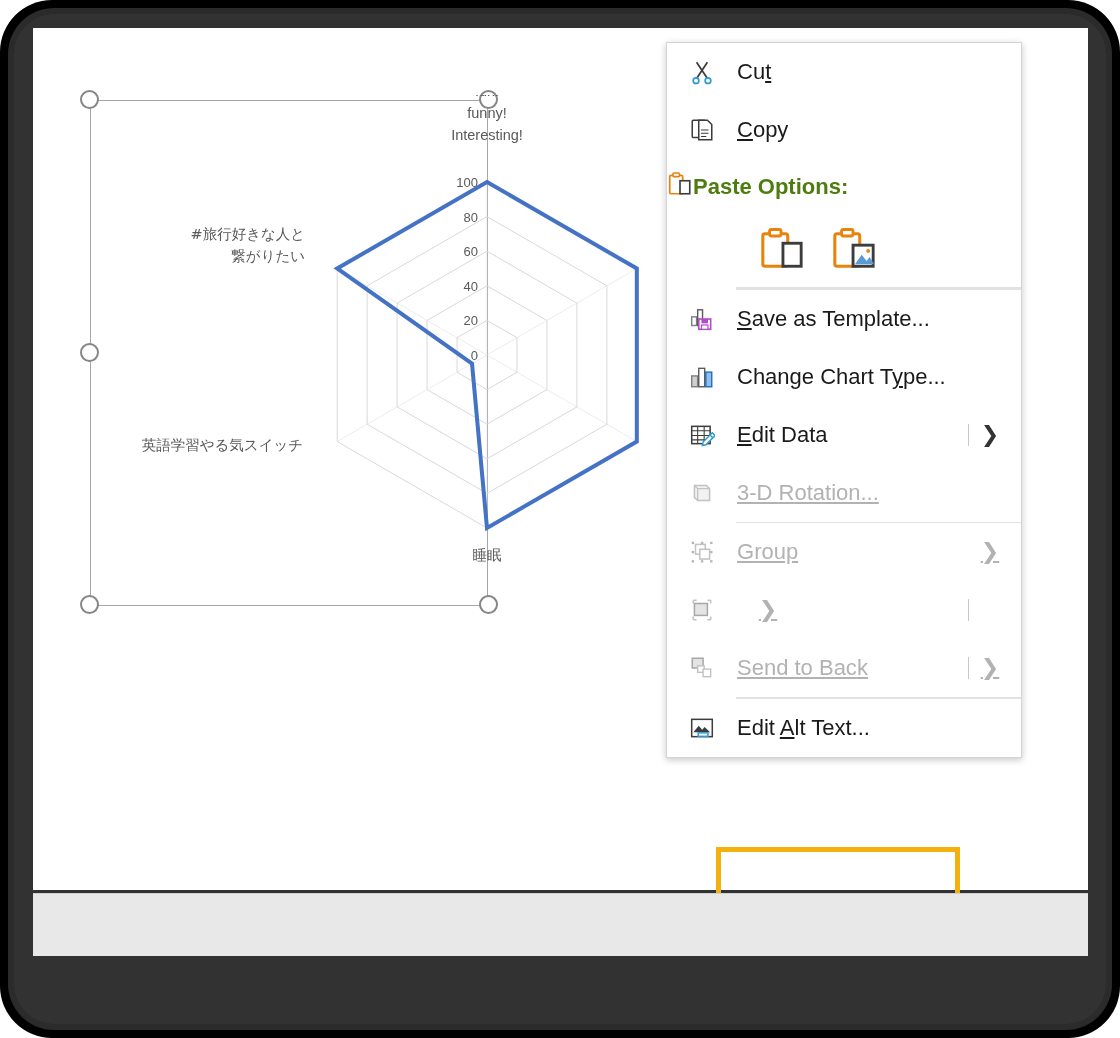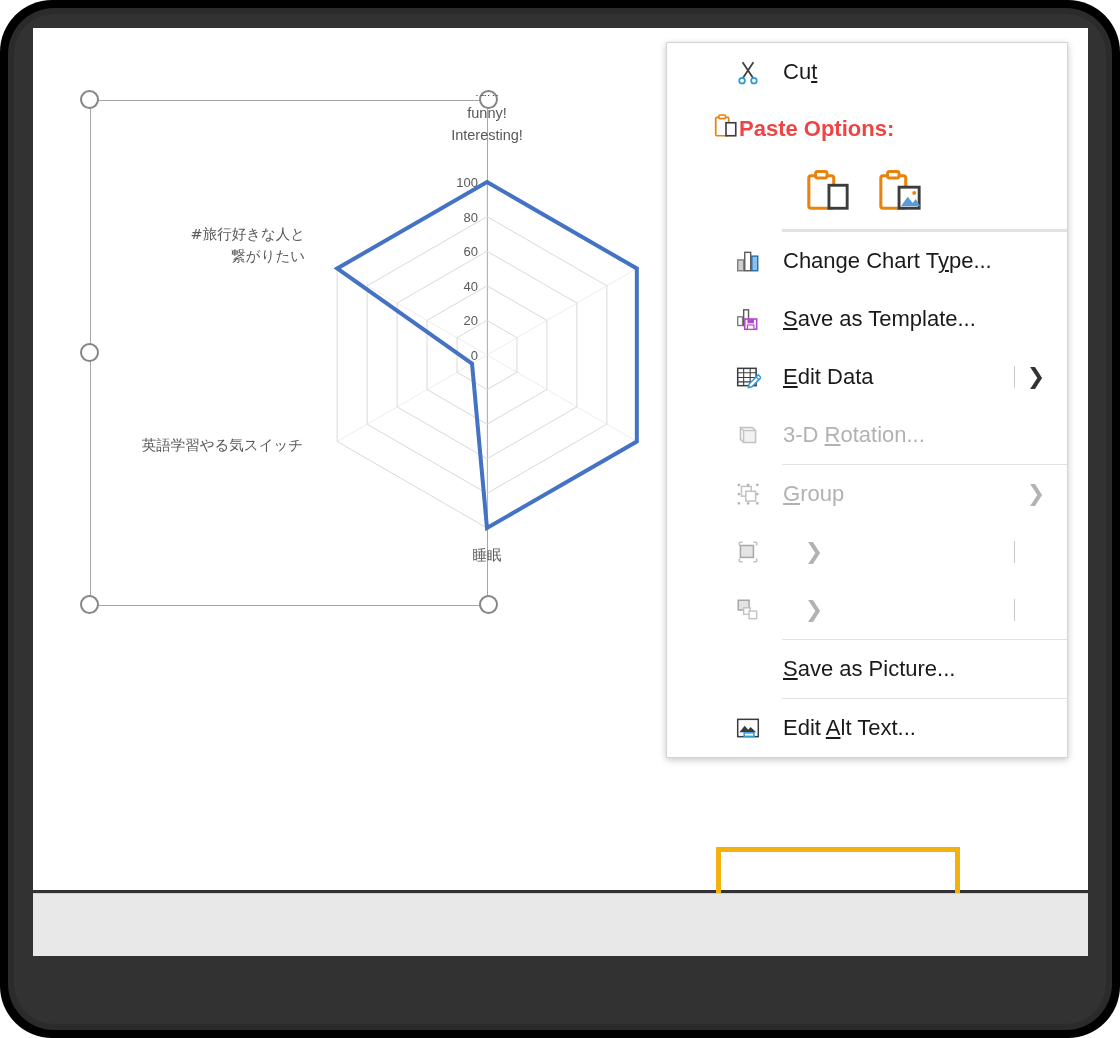--- a/index.html
+++ b/index.html
@@ -32,33 +32,33 @@
   .axlabel{font-size:13px;fill:#595959;font-family:"Liberation Sans",sans-serif;}
   .catlabel{font-size:14.5px;fill:#595959;font-family:"DejaVu Sans",sans-serif;}
   .catlabel-en{font-size:14.5px;fill:#595959;font-family:"Liberation Sans",sans-serif;}
 
   
   #ctxmenu{position:absolute;left:666px;top:42px;width:354px;
            background:#ffffff;border:1px solid #d4d4d4;
            box-shadow:0 2px 7px rgba(0,0,0,.22);}
   .mi{position:relative;display:flex;align-items:center;height:58px;
       font-size:22px;color:#1a1a1a;cursor:default;}
-  .mi.disabled{color:#b2b2b2;}
+  .mi.disabled{color:#b2b2b2;text-decoration:underline;}
   .mi .ic{width:70px;min-width:70px;display:flex;align-items:center;
           justify-content:center;}
   .mi .lbl{flex:1;white-space:nowrap;}
   .mi .lbl u{text-decoration:underline;text-underline-offset:2px;}
   .mi .sub{width:62px;display:flex;align-items:center;justify-content:center;
            color:#333;font-size:22px;}
   .mi.disabled .sub{color:#b2b2b2;}
   .mi .divpipe{position:absolute;right:52px;top:18px;width:1px;height:22px;
                background:#c9c9c9;}
   .sep{height:1px;background:#e2e2e2;margin-left:69px;}
   #pasteheader{display:flex;align-items:center;height:56px;font-size:22px;
-               font-weight:bold;color:#ef4444;}
+               font-weight:bold;color:#4d7c0f;}
   #pasterow{display:flex;align-items:center;height:72px;padding-left:92px;gap:26px;}
   #highlight{position:absolute;left:716px;top:847px;width:244px;height:60px;
              border:5px solid #f2b10c;box-sizing:border-box;pointer-events:none;}
 </style>
 </head>
 <body>
 
 <div id="bezel">
   <div id="bezel-inner"></div>
   <div id="bezel-inner2"></div>
@@ -111,33 +111,43 @@
           <text x="588.8" y="358.5" class="catlabel-en" text-anchor="start">Kris</text>
           <text x="588.8" y="380.5" class="catlabel-en" text-anchor="start">Do</text>
           <text x="397.0" y="465.0" class="catlabel" text-anchor="middle">睡眠</text>
           <text x="213.2" y="354.5" class="catlabel" text-anchor="end">英語学習やる気スイッチ</text>
           <text x="215.2" y="143.5" class="catlabel" text-anchor="end">#旅行好きな人と</text>
           <text x="215.2" y="165.5" class="catlabel" text-anchor="end">繋がりたい</text>
         </g>
     </svg>
   </div>
 
-  <div id="ctxmenu" style="left:633px;top:14px;padding-left:46px;">
+  <div id="ctxmenu" style="left:633px;top:14px;">
 
     <div class="mi">
       <span class="ic">
         <svg width="26" height="26" viewBox="0 0 24 24">
           <path d="M7 3 L17 18 M17 3 L7 18" stroke="#3c3c3c" stroke-width="1.6" fill="none"></path>
           <circle cx="6.5" cy="20" r="2.6" stroke="#2e9bd6" stroke-width="1.6" fill="none"></circle>
           <circle cx="17.5" cy="20" r="2.6" stroke="#2e9bd6" stroke-width="1.6" fill="none"></circle>
         </svg>
       </span>
       <span class="lbl">Cu<u>t</u></span>
     </div>
 
+    <div class="mi">
+      <span class="ic">
+        <svg width="26" height="26" viewBox="0 0 24 24">
+          <rect x="3" y="3" width="12" height="16" rx="1" stroke="#3c3c3c" stroke-width="1.4" fill="#fff"></rect>
+          <path d="M9 3 h8 l4 4 v14 h-12 z" stroke="#3c3c3c" stroke-width="1.4" fill="#fff"></path>
+          <path d="M11 12 h7 M11 15 h7 M11 18 h5" stroke="#3c3c3c" stroke-width="1.1"></path>
+        </svg>
+      </span>
+      <span class="lbl"><u>C</u>opy</span>
+    </div>
 
     <div id="pasteheader">
       <span class="ic">
         <svg width="26" height="26" viewBox="0 0 24 24">
           <rect x="2.5" y="4" width="12" height="17" rx="1.2" stroke="#e8830c" stroke-width="1.6" fill="#fff"></rect>
           <rect x="5.5" y="1.8" width="6" height="3.4" rx="1" stroke="#e8830c" stroke-width="1.5" fill="#fff"></rect>
           <rect x="12" y="9" width="9" height="12" stroke="#3c3c3c" stroke-width="1.5" fill="#fff"></rect>
         </svg>
       </span>
       <span class="lbl">Paste Options:</span>
@@ -166,39 +176,39 @@
 
 
     <div class="sep"></div>
 
 
     <div class="sep"></div>
 
     <div class="mi">
       <span class="ic">
         <svg width="26" height="26" viewBox="0 0 24 24">
-          <rect x="2.5" y="11" width="5.5" height="10" stroke="#7f7f7f" stroke-width="1.3" fill="#d0d0d0"></rect>
-          <rect x="9" y="4" width="5.5" height="17" stroke="#5b5b5b" stroke-width="1.3" fill="#fff"></rect>
-          <rect x="15.5" y="7.5" width="5.5" height="13.5" stroke="#1f6fb5" stroke-width="1.3" fill="#8fc0ec"></rect>
-        </svg>
-      </span>
-      <span class="lbl">Change Chart T<u>y</u>pe...</span>
-    </div>
-
-    <div class="mi">
-      <span class="ic">
-        <svg width="26" height="26" viewBox="0 0 24 24">
           <rect x="2.5" y="10" width="4.5" height="8" stroke="#7f7f7f" stroke-width="1.3" fill="#fff"></rect>
           <rect x="8" y="3.5" width="4.5" height="14.5" stroke="#5b5b5b" stroke-width="1.3" fill="#fff"></rect>
           <rect x="9" y="12" width="11" height="9.5" stroke="#b14bc9" stroke-width="1.5" fill="#fff"></rect>
           <rect x="11.5" y="12" width="6" height="4" fill="#b14bc9"></rect>
           <rect x="11.5" y="17.5" width="6" height="4" stroke="#b14bc9" stroke-width="1.1" fill="#fff"></rect>
         </svg>
       </span>
       <span class="lbl"><u>S</u>ave as Template...</span>
+    </div>
+
+    <div class="mi">
+      <span class="ic">
+        <svg width="26" height="26" viewBox="0 0 24 24">
+          <rect x="2.5" y="11" width="5.5" height="10" stroke="#7f7f7f" stroke-width="1.3" fill="#d0d0d0"></rect>
+          <rect x="9" y="4" width="5.5" height="17" stroke="#5b5b5b" stroke-width="1.3" fill="#fff"></rect>
+          <rect x="15.5" y="7.5" width="5.5" height="13.5" stroke="#1f6fb5" stroke-width="1.3" fill="#8fc0ec"></rect>
+        </svg>
+      </span>
+      <span class="lbl">Change Chart T<u>y</u>pe...</span>
     </div>
 
     <div class="mi">
       <span class="ic">
         <svg width="26" height="26" viewBox="0 0 24 24">
           <rect x="2.5" y="4" width="17" height="16" stroke="#3c3c3c" stroke-width="1.4" fill="#fff"></rect>
           <path d="M2.5 8 h17 M8 4 v16 M14 4 v16 M2.5 12.5 h17 M2.5 16.5 h17" stroke="#3c3c3c" stroke-width="1"></path>
           <path d="M21.5 10 L13 18.5 l-0.6 3.2 3.2-0.7 8.4-8.4 z" fill="#fff" stroke="#2e9bd6" stroke-width="1.4"></path>
           <path d="M19.5 12 L22 14.5" stroke="#2e9bd6" stroke-width="1.2"></path>
         </svg>
@@ -254,30 +264,27 @@
     </div>
 
     <div class="mi disabled">
       <span class="ic">
         <svg width="26" height="26" viewBox="0 0 24 24">
           <rect x="3" y="3" width="10" height="9" stroke="#a8a8a8" stroke-width="1.4" fill="#e4e4e4"></rect>
           <rect x="8" y="10" width="6" height="6" stroke="#c2c2c2" stroke-width="1.3" fill="#fff"></rect>
           <rect x="13" y="13" width="7" height="7" stroke="#c2c2c2" stroke-width="1.3" fill="#fff"></rect>
         </svg>
       </span>
+      <span class="lbl">Send to Bac<u>k</u></span>
       <span class="divpipe"></span>
       <span class="sub">❯</span>
     </div>
 
     <div class="sep"></div>
 
-    <div class="mi">
-      <span class="ic"></span>
-      <span class="lbl"><u>S</u>ave as Picture...</span>
-    </div>
 
     <div class="sep"></div>
 
     <div class="mi">
       <span class="ic">
         <svg width="26" height="26" viewBox="0 0 24 24">
           <rect x="2.5" y="4" width="19" height="16" stroke="#3c3c3c" stroke-width="1.4" fill="#fff"></rect>
           <path d="M4 16 l5-6 3.2 3.7 2.2-2.6 5.1 4.9 z" fill="#3c3c3c"></path>
           <rect x="8.5" y="16.5" width="9" height="3.2" stroke="#2e9bd6" stroke-width="1.4" fill="#fff"></rect>
         </svg>

